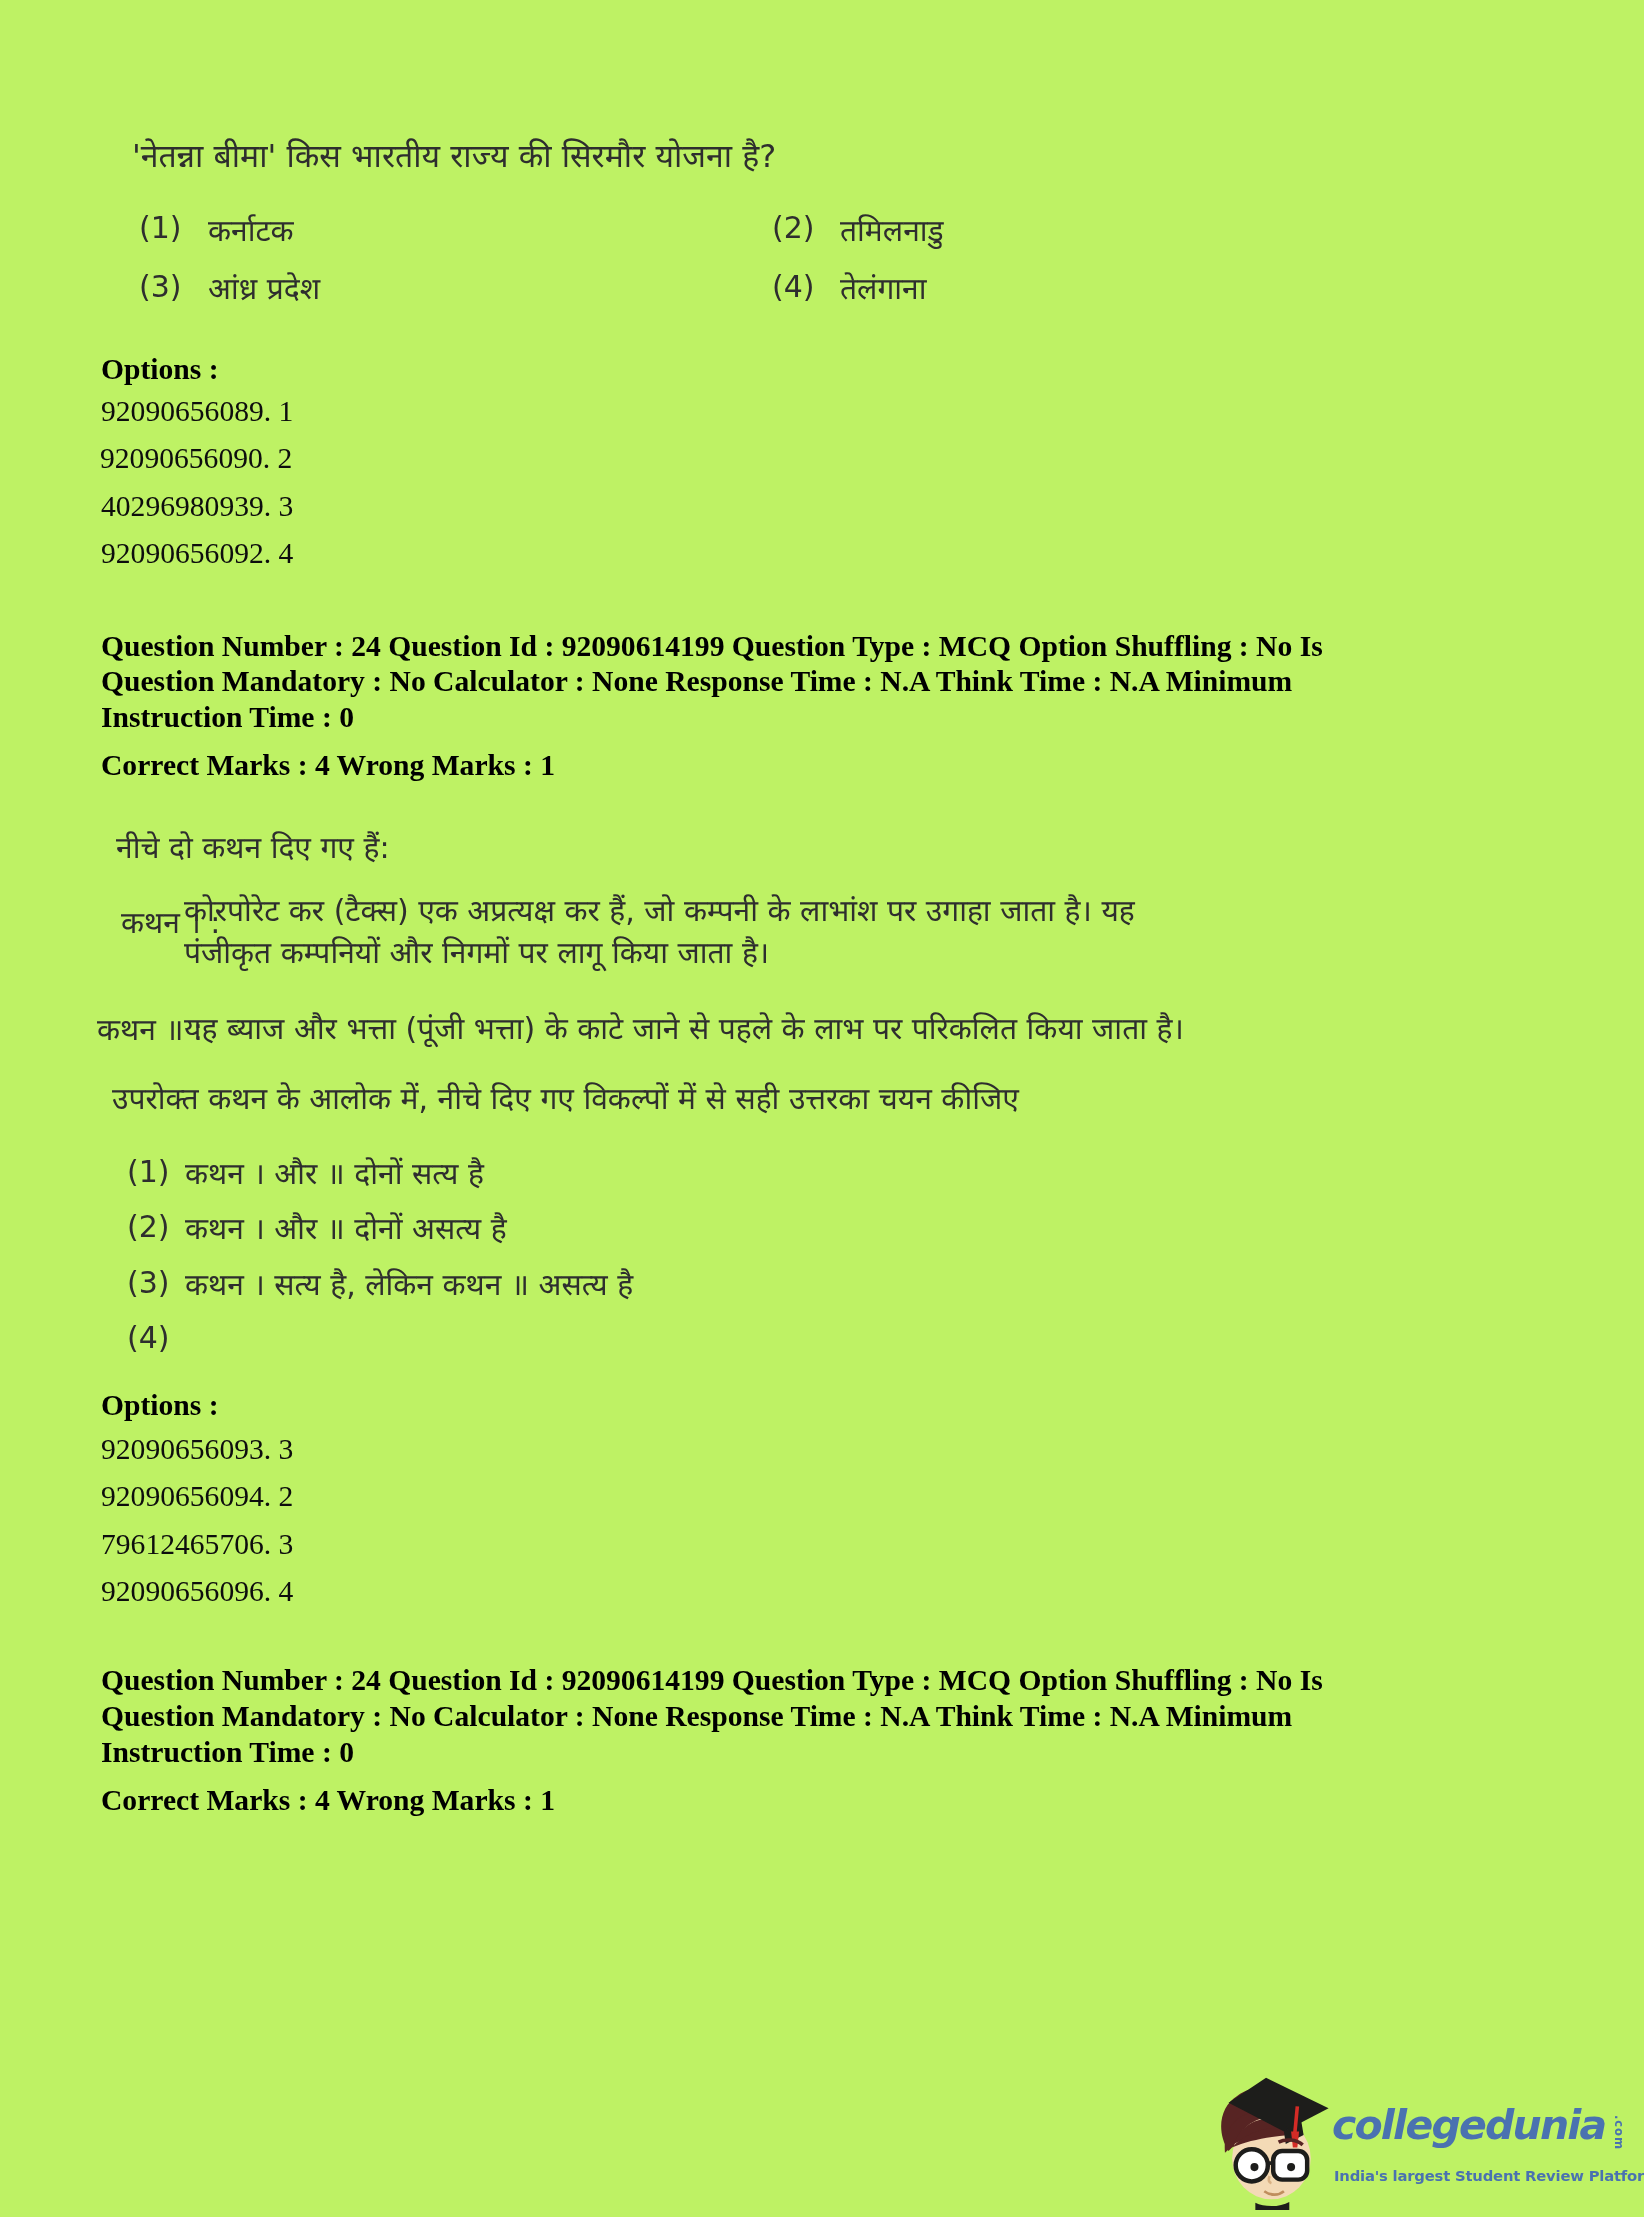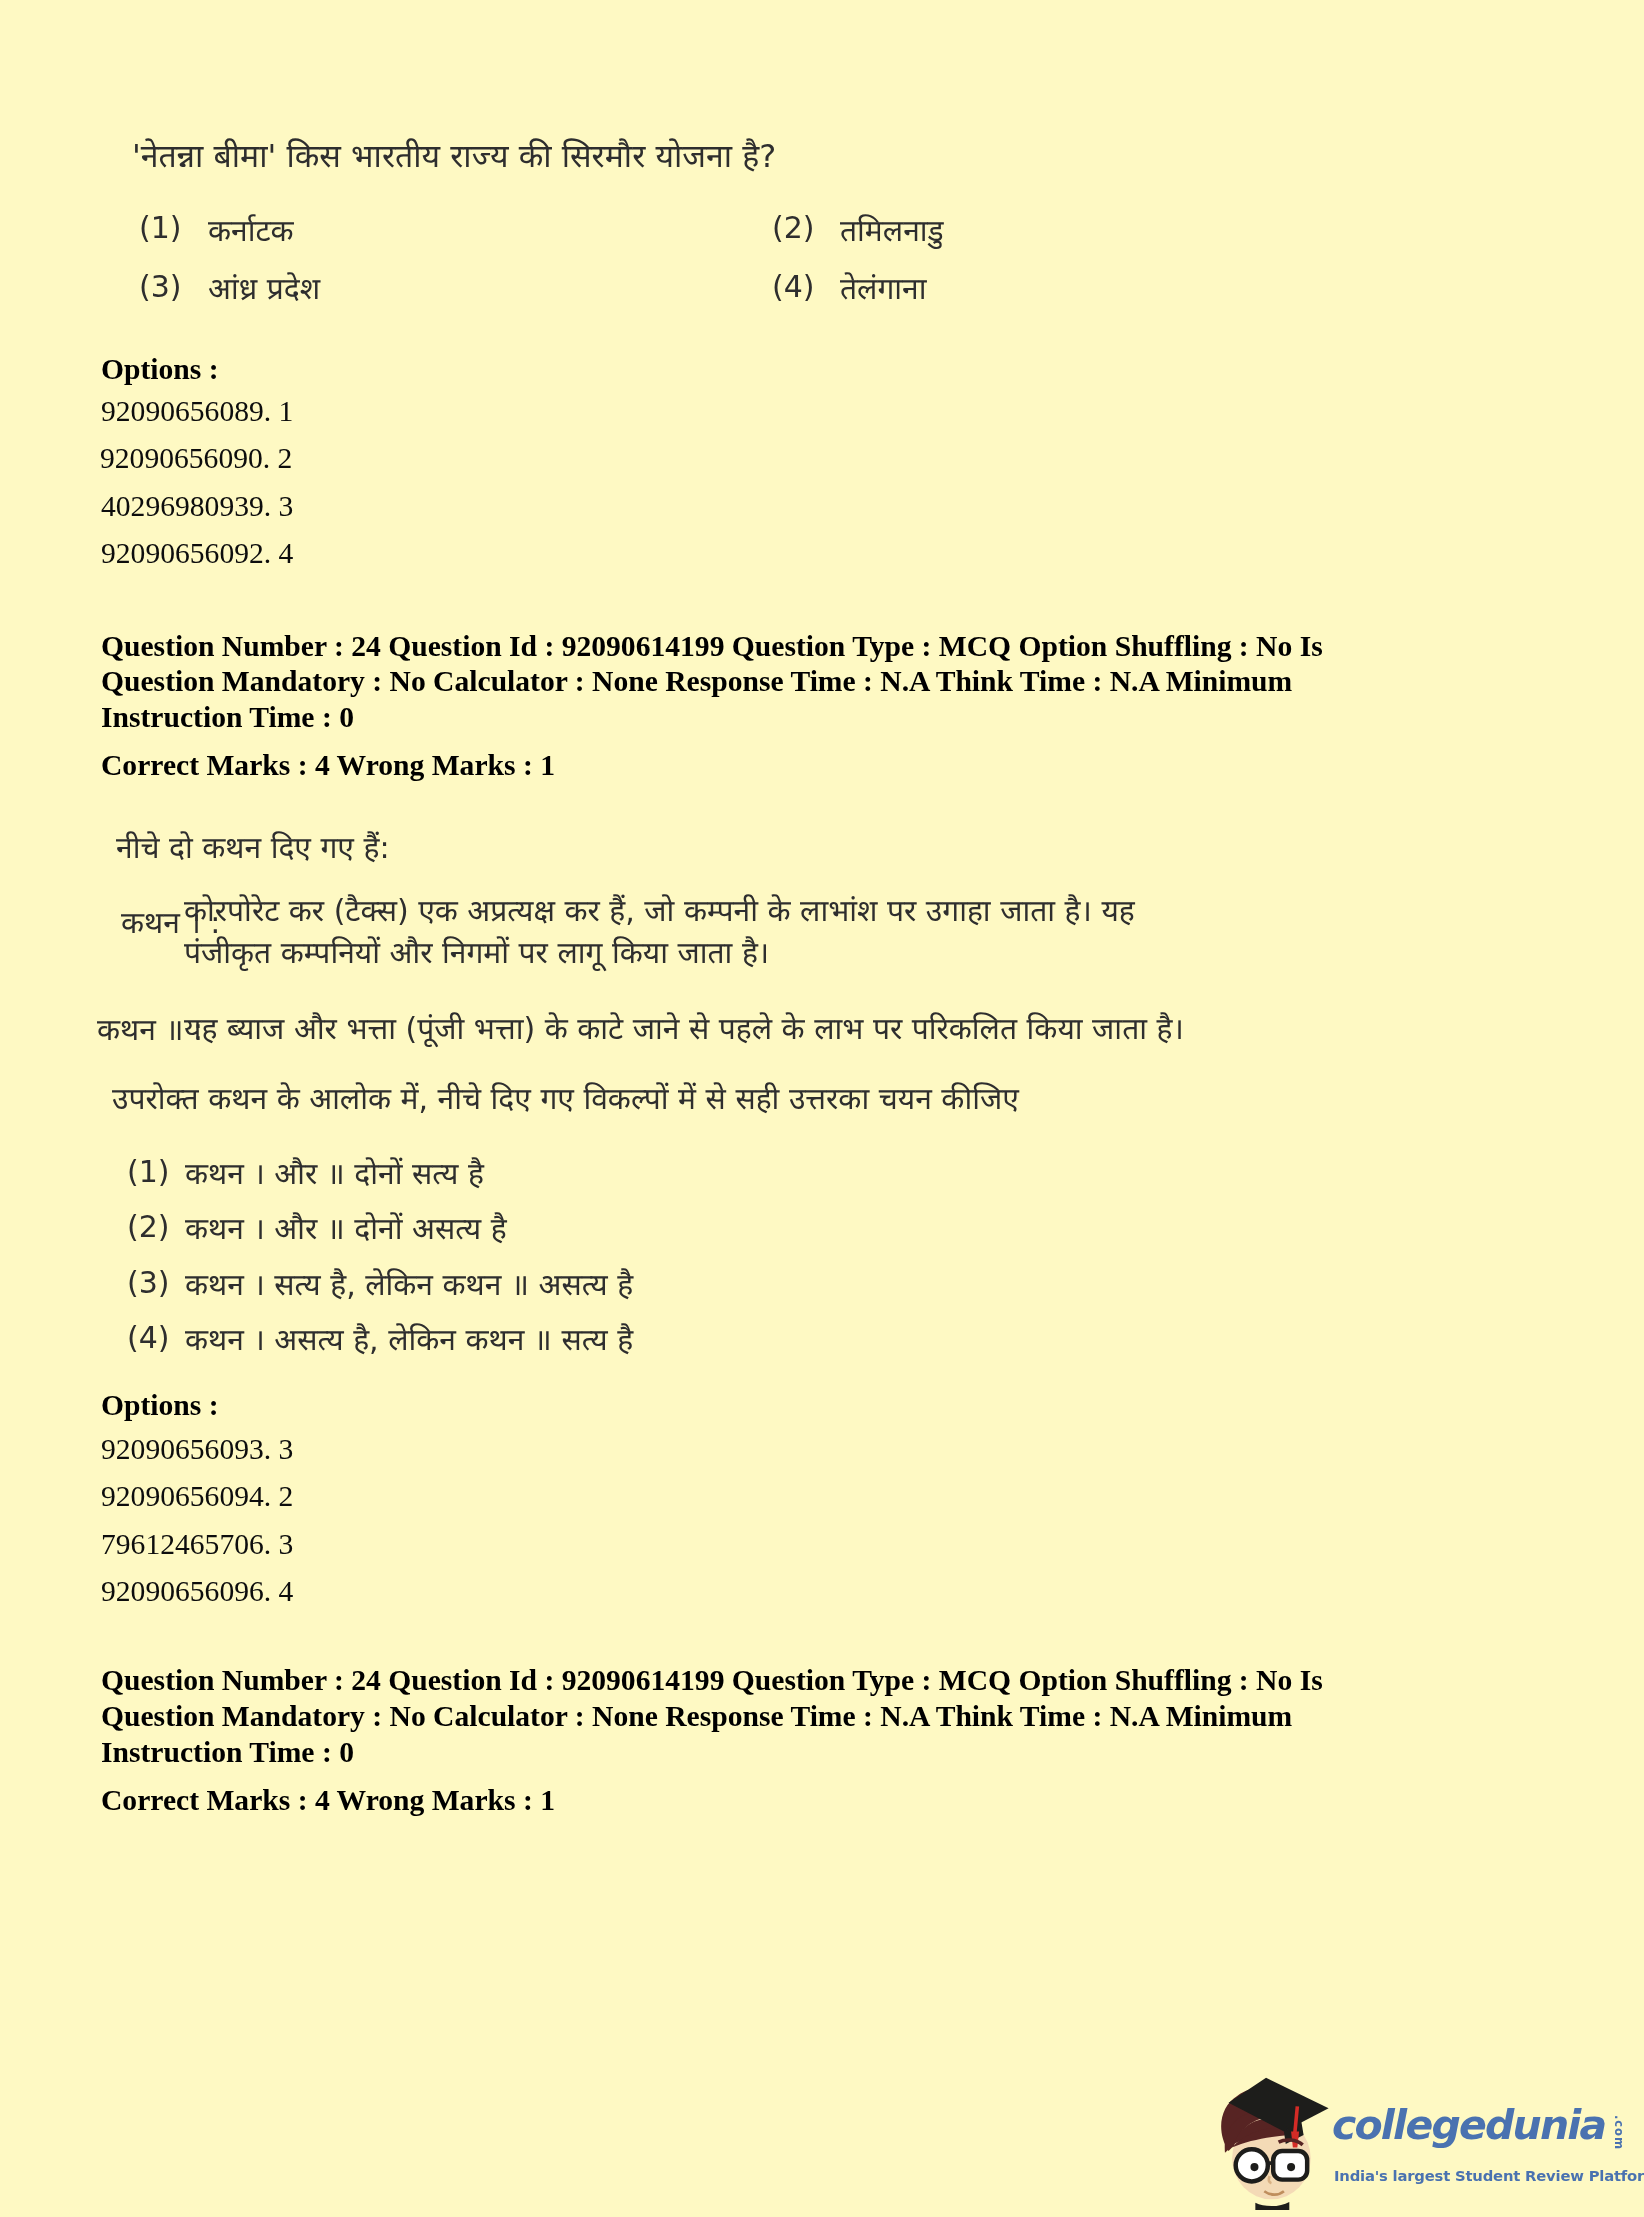--- a/index.html
+++ b/index.html
@@ -1,20 +1,20 @@
 <!DOCTYPE html>
 <html style="font-size:14.3px"><head>
 <meta charset="utf-8">
 <style>
   html,body{margin:0;padding:0;background:#ffffff;}
   #page{
     position:relative;
     width:1644px;
     height:2217px;
-    background:#fef9c3;
+    background:#bef264;
     overflow:hidden;
     font-family:"DejaVu Sans", sans-serif;
   }
   .abs{position:absolute;white-space:nowrap;}
   .hindi{
     font-family:"DejaVu Sans", sans-serif;
     color:#2e2e2e;
     font-size:30px;
     font-weight:500;
   }
@@ -86,21 +86,20 @@
 
   <div class="abs hindi" style="left:112px;top:1077px;">उपरोक्त कथन के आलोक में, नीचे दिए गए विकल्पों में से सही उत्तरका चयन कीजिए</div>
 
   <div class="abs hindi" style="left:127px;top:1154px;">(1)</div>
   <div class="abs hindi" style="left:185px;top:1152px;">कथन । और ॥ दोनों सत्य है</div>
   <div class="abs hindi" style="left:127px;top:1209px;">(2)</div>
   <div class="abs hindi" style="left:185px;top:1207px;">कथन । और ॥ दोनों असत्य है</div>
   <div class="abs hindi" style="left:127px;top:1265px;">(3)</div>
   <div class="abs hindi" style="left:185px;top:1263px;">कथन । सत्य है, लेकिन कथन ॥ असत्य है</div>
   <div class="abs hindi" style="left:127px;top:1320px;">(4)</div>
-  <div class="abs hindi" style="left:185px;top:1318px;">कथन । असत्य है, लेकिन कथन ॥ सत्य है</div>
 
   <div class="abs serif-bold" style="left:101px;top:1389px;">Options :</div>
   <div class="abs serif" style="left:101px;top:1433px;">92090656093. 3</div>
   <div class="abs serif" style="left:101px;top:1480px;">92090656094. 2</div>
   <div class="abs serif" style="left:101px;top:1528px;">79612465706. 3</div>
   <div class="abs serif" style="left:101px;top:1575px;">92090656096. 4</div>
 
   <div class="abs serif-bold" style="left:101px;top:1664px;">Question Number : 24 Question Id : 92090614199 Question Type : MCQ Option Shuffling : No Is</div>
   <div class="abs serif-bold" style="left:101px;top:1700px;">Question Mandatory : No Calculator : None Response Time : N.A Think Time : N.A Minimum</div>
   <div class="abs serif-bold" style="left:101px;top:1736px;">Instruction Time : 0</div>

